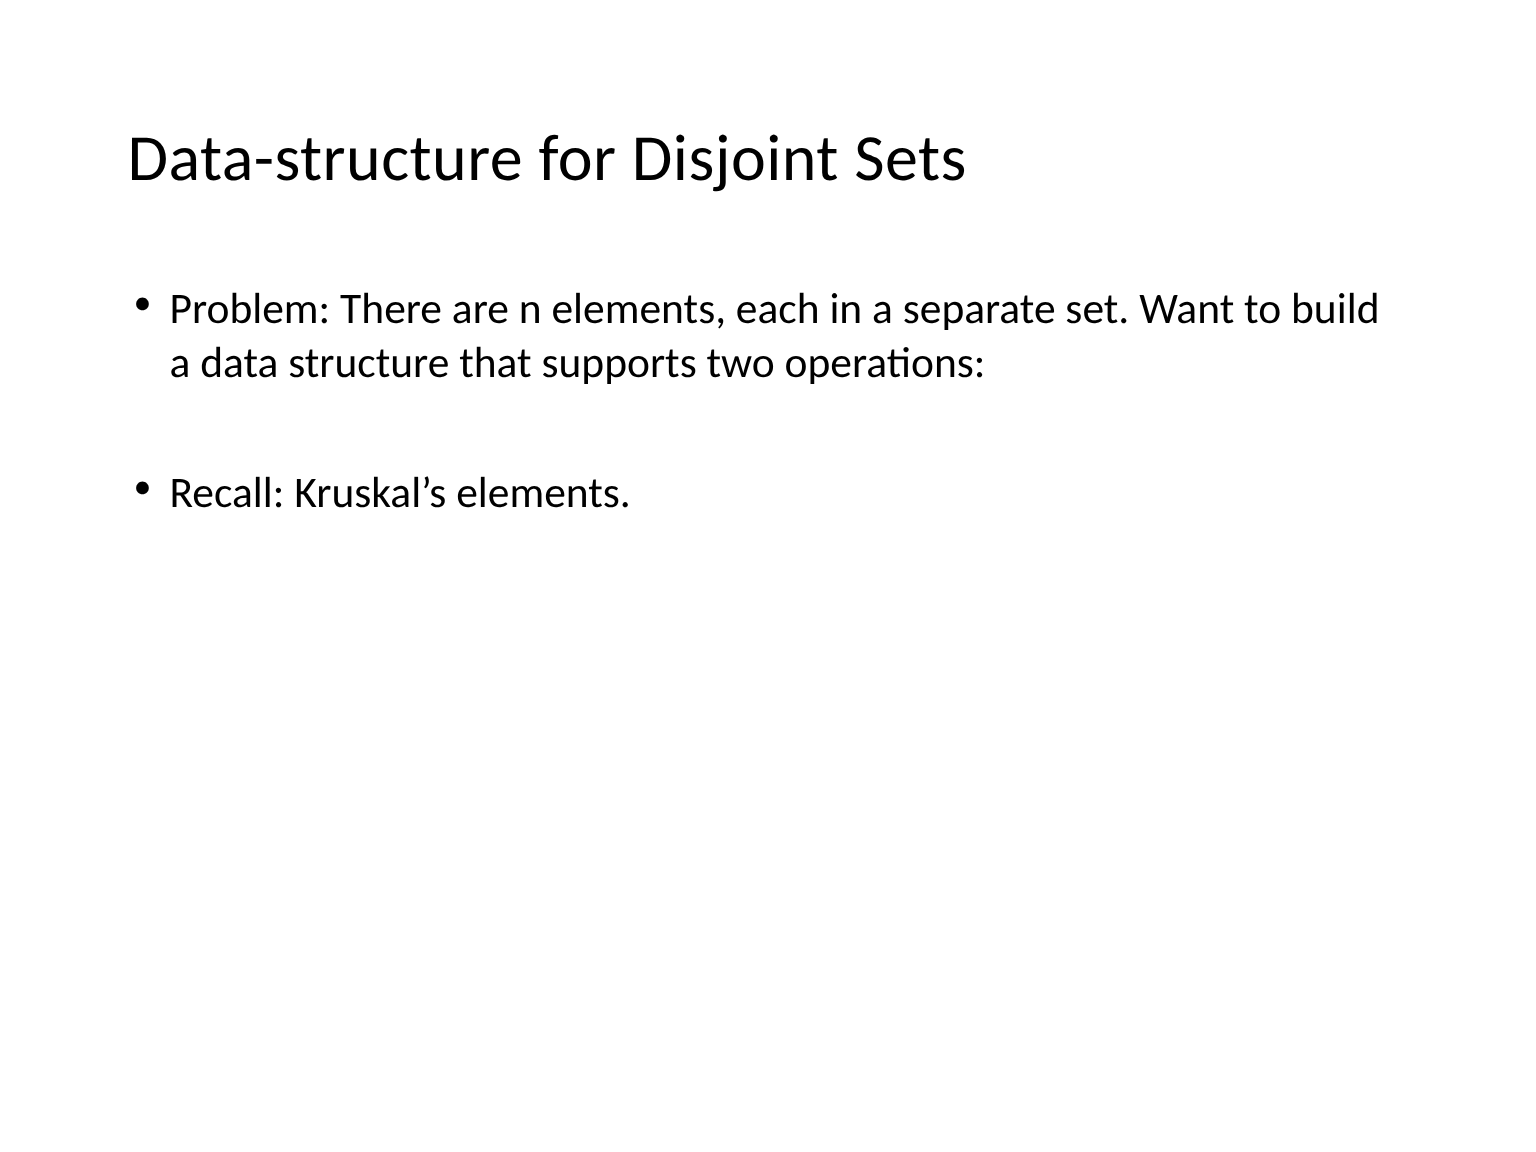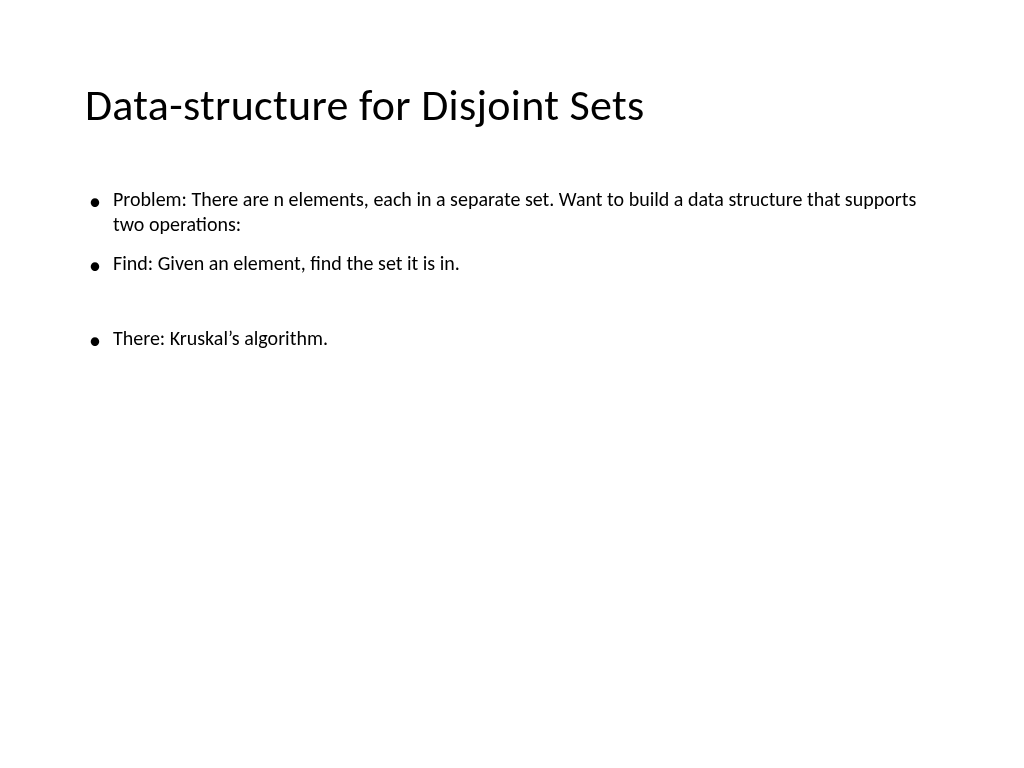--- a/index.html
+++ b/index.html
@@ -20,21 +20,21 @@
       font-size: 44px;
       font-weight: 400;
       margin-bottom: 55px;
       letter-spacing: 0.3px;
     }
     .bullet-list {
       list-style: none;
       padding-left: 0;
     }
     .bullet-item {
-      font-size: 20px;
+      font-size: 29px;
       line-height: 1.25;
       margin-bottom: 14px;
       padding-left: 28px;
       position: relative;
     }
     .bullet-item::before {
       content: "•";
       position: absolute;
       left: 4px;
       top: 0;
@@ -44,20 +44,19 @@
       height: 36px;
     }
   </style>
 </head>
 <body>
 
 <h1 class="slide-title">Data-structure for Disjoint Sets</h1>
 
 <ul class="bullet-list">
   <li class="bullet-item">Problem: There are n elements, each in a separate set. Want to build a data structure that supports two operations:</li>
-  <li class="bullet-item">Find: Given an element, find the set it is in.</li>
 </ul>
 
 <div class="spacer"></div>
 
 <ul class="bullet-list">
-  <li class="bullet-item">There: Kruskal’s algorithm.</li>
+  <li class="bullet-item">Recall: Kruskal’s elements.</li>
 </ul>
 
 </body></html>

